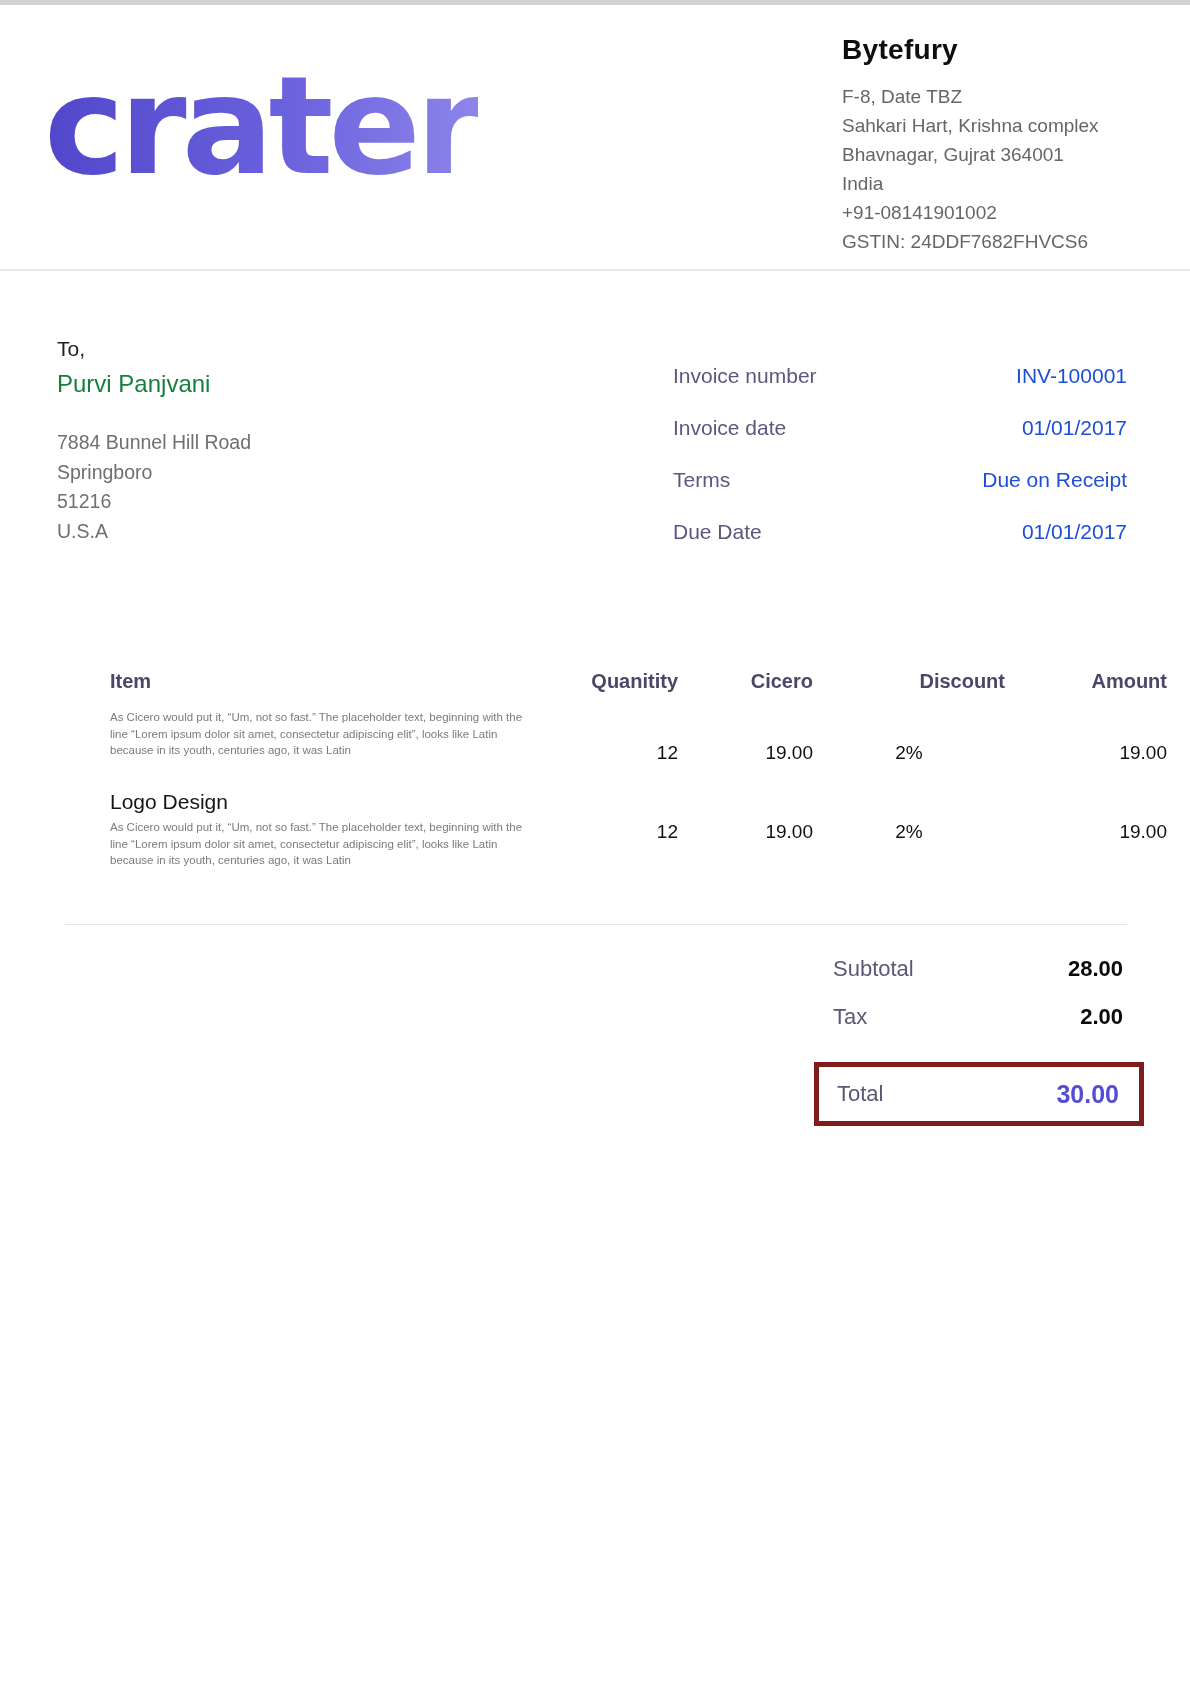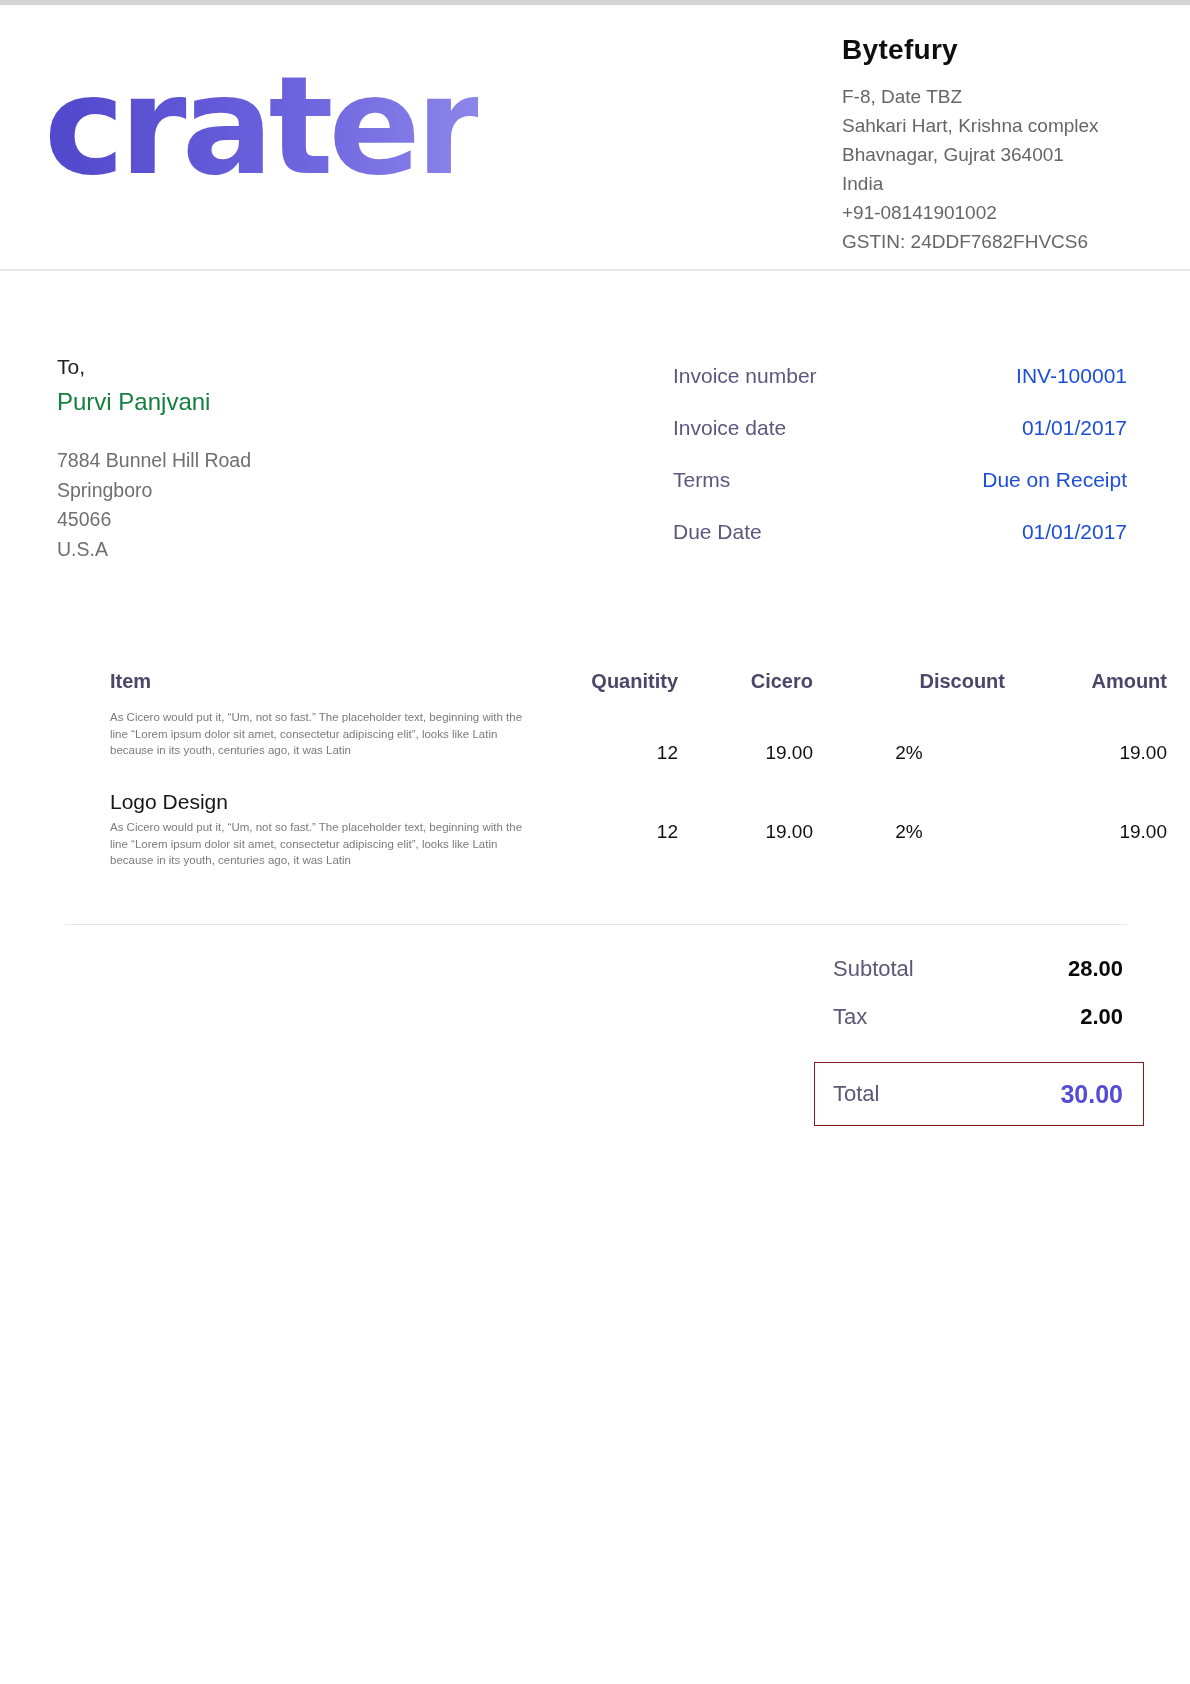--- a/index.html
+++ b/index.html
@@ -19,21 +19,21 @@
 
   
   .company{position:absolute;left:842px;top:34px;}
   .company-name{font-size:28px;font-weight:bold;color:#0e0e0e;letter-spacing:.3px;}
   .company-lines{margin-top:16px;}
   .company-line{font-size:19px;color:#666666;line-height:29px;white-space:nowrap;}
 
   .divider-header{position:absolute;left:0;top:269px;width:1190px;height:2px;background:#e8e8e8;}
 
   
-  .billto{position:absolute;left:57px;top:352px;}
+  .billto{position:absolute;left:57px;top:334px;}
   .billto-label{font-size:21px;color:#222222;line-height:30px;}
   .billto-name{font-size:24px;color:#15803d;margin-top:6px;margin-bottom:30px;}
   .billto-line{font-size:19.5px;color:#6f6f6f;line-height:29.5px;}
 
   
   .meta{position:absolute;left:673px;top:364px;width:454px;}
   .meta-row{display:flex;justify-content:space-between;align-items:baseline;height:52px;}
   .meta-label{font-size:21px;color:#5b5880;}
   .meta-value{font-size:21px;color:#1d4ed8;}
 
@@ -51,21 +51,21 @@
 
   .divider-table{position:absolute;left:65px;top:924px;width:1062px;height:1px;background:#e5e5ef;}
 
   
   .totals{position:absolute;left:833px;top:956px;width:290px;}
   .totals-row{display:flex;justify-content:space-between;align-items:baseline;margin-bottom:22px;}
   .totals-label{font-size:22px;color:#5b5876;}
   .totals-value{font-size:22px;font-weight:bold;color:#0a0a0a;}
 
   .total-box{position:absolute;left:814px;top:1062px;width:330px;height:64px;
-             border:1px solid #7f1d1d;box-sizing:border-box;background:#ffffff;
+             border:5px solid #7f1d1d;box-sizing:border-box;background:#ffffff;
              display:flex;align-items:center;justify-content:space-between;
              padding:0 20px 0 18px;}
   .total-label{font-size:22px;color:#5b5876;}
   .total-value{font-size:25px;font-weight:bold;color:#554cd5;}
 </style>
 </head>
 <body>
 
 <div class="page">
 
@@ -85,21 +85,21 @@
     </div>
   </div>
 
   <div class="divider-header"></div>
 
   <div class="billto">
     <div class="billto-label">To,</div>
     <div class="billto-name">Purvi Panjvani</div>
     <div class="billto-line">7884 Bunnel Hill Road</div>
     <div class="billto-line">Springboro</div>
-    <div class="billto-line">45066</div>
+    <div class="billto-line">51216</div>
     <div class="billto-line">U.S.A</div>
   </div>
 
   <div class="meta">
     <div class="meta-row">
       <span class="meta-label">Invoice number</span>
       <span class="meta-value">INV-100001</span>
     </div>
     <div class="meta-row">
       <span class="meta-label">Invoice date</span>

